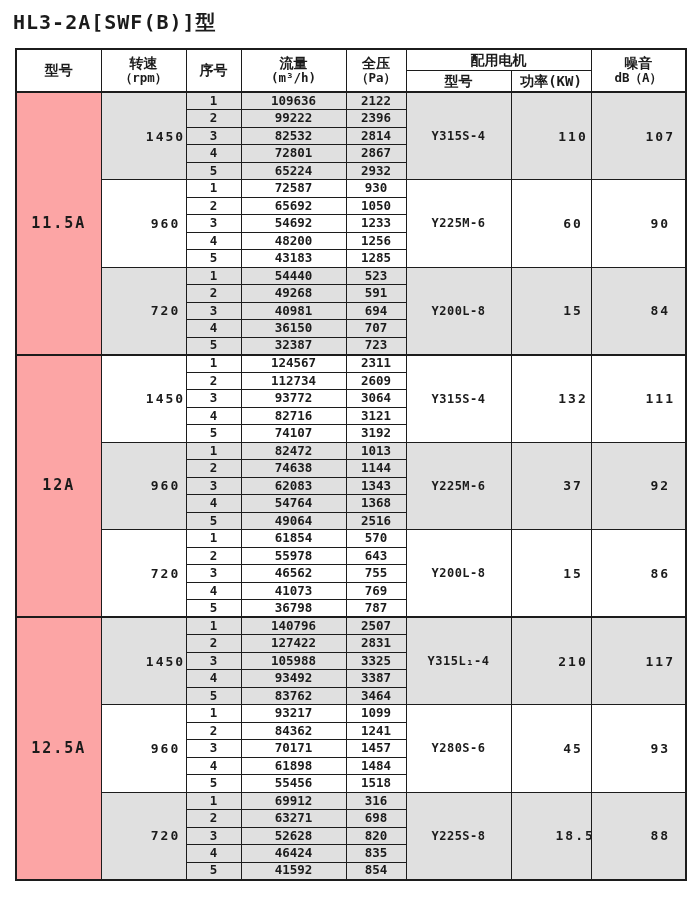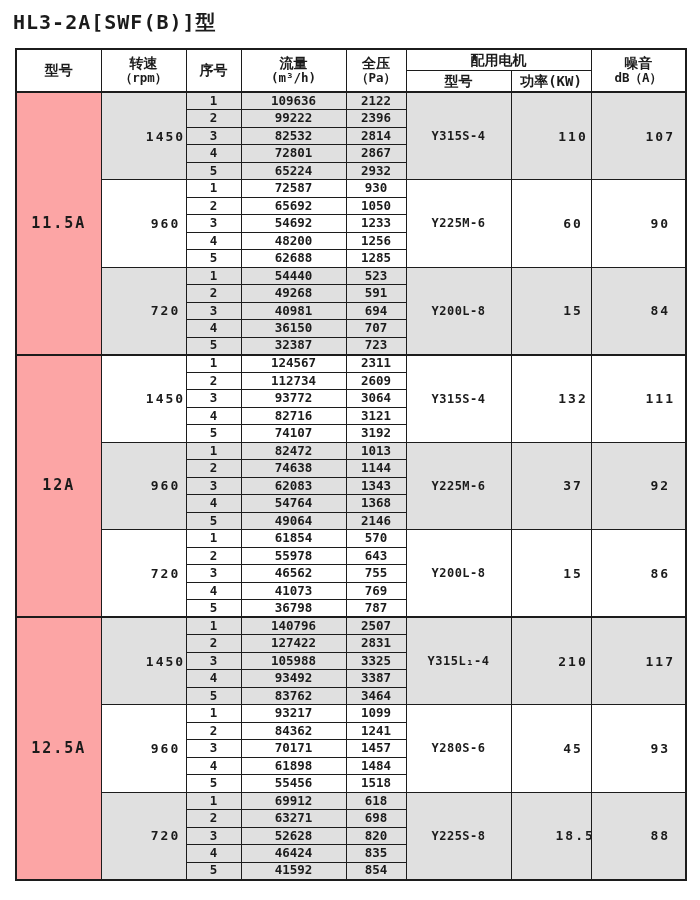--- a/index.html
+++ b/index.html
@@ -165,21 +165,21 @@
         <td class="inner flow-cell">54692</td>
         <td class="inner pressure-cell">1233</td>
       </tr>
       <tr class="plain">
         <td class="inner seq-cell">4</td>
         <td class="inner flow-cell">48200</td>
         <td class="inner pressure-cell">1256</td>
       </tr>
       <tr class="plain">
         <td class="inner seq-cell">5</td>
-        <td class="inner flow-cell">62688</td>
+        <td class="inner flow-cell">43183</td>
         <td class="inner pressure-cell">1285</td>
       </tr>
       <tr class="shaded">
         <td class="rpm-cell" rowspan="5">720</td>
         <td class="inner seq-cell">1</td>
         <td class="inner flow-cell">54440</td>
         <td class="inner pressure-cell">523</td>
         <td class="motor-cell" rowspan="5">Y200L-8</td>
         <td class="power-cell" rowspan="5">15</td>
         <td class="noise-cell" rowspan="5">84</td>
@@ -254,21 +254,21 @@
         <td class="inner pressure-cell">1343</td>
       </tr>
       <tr class="shaded">
         <td class="inner seq-cell">4</td>
         <td class="inner flow-cell">54764</td>
         <td class="inner pressure-cell">1368</td>
       </tr>
       <tr class="shaded">
         <td class="inner seq-cell">5</td>
         <td class="inner flow-cell">49064</td>
-        <td class="inner pressure-cell">2146</td>
+        <td class="inner pressure-cell">2516</td>
       </tr>
       <tr class="plain">
         <td class="rpm-cell" rowspan="5">720</td>
         <td class="inner seq-cell">1</td>
         <td class="inner flow-cell">61854</td>
         <td class="inner pressure-cell">570</td>
         <td class="motor-cell" rowspan="5">Y200L-8</td>
         <td class="power-cell" rowspan="5">15</td>
         <td class="noise-cell" rowspan="5">86</td>
       </tr>
@@ -348,21 +348,21 @@
       </tr>
       <tr class="plain">
         <td class="inner seq-cell">5</td>
         <td class="inner flow-cell">55456</td>
         <td class="inner pressure-cell">1518</td>
       </tr>
       <tr class="shaded">
         <td class="rpm-cell" rowspan="5">720</td>
         <td class="inner seq-cell">1</td>
         <td class="inner flow-cell">69912</td>
-        <td class="inner pressure-cell">618</td>
+        <td class="inner pressure-cell">316</td>
         <td class="motor-cell" rowspan="5">Y225S-8</td>
         <td class="power-cell" rowspan="5">18.5</td>
         <td class="noise-cell" rowspan="5">88</td>
       </tr>
       <tr class="shaded">
         <td class="inner seq-cell">2</td>
         <td class="inner flow-cell">63271</td>
         <td class="inner pressure-cell">698</td>
       </tr>
       <tr class="shaded">

